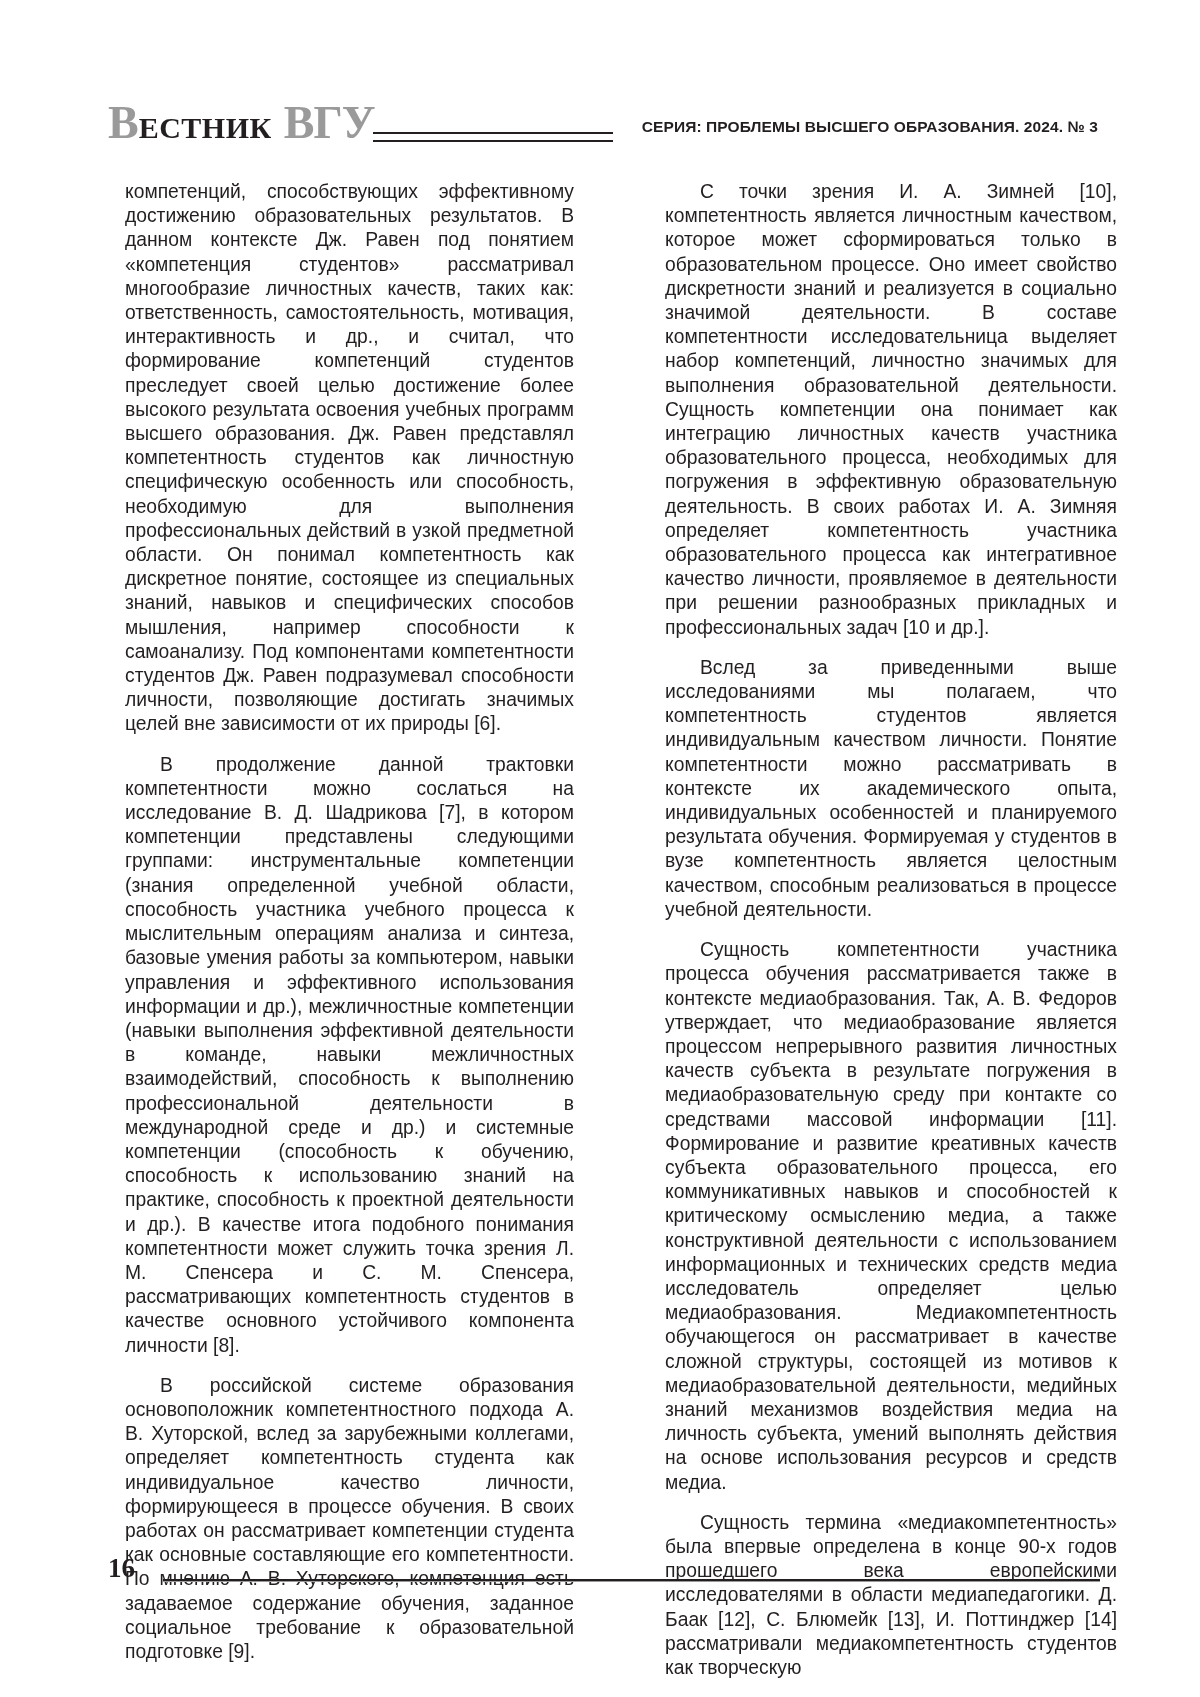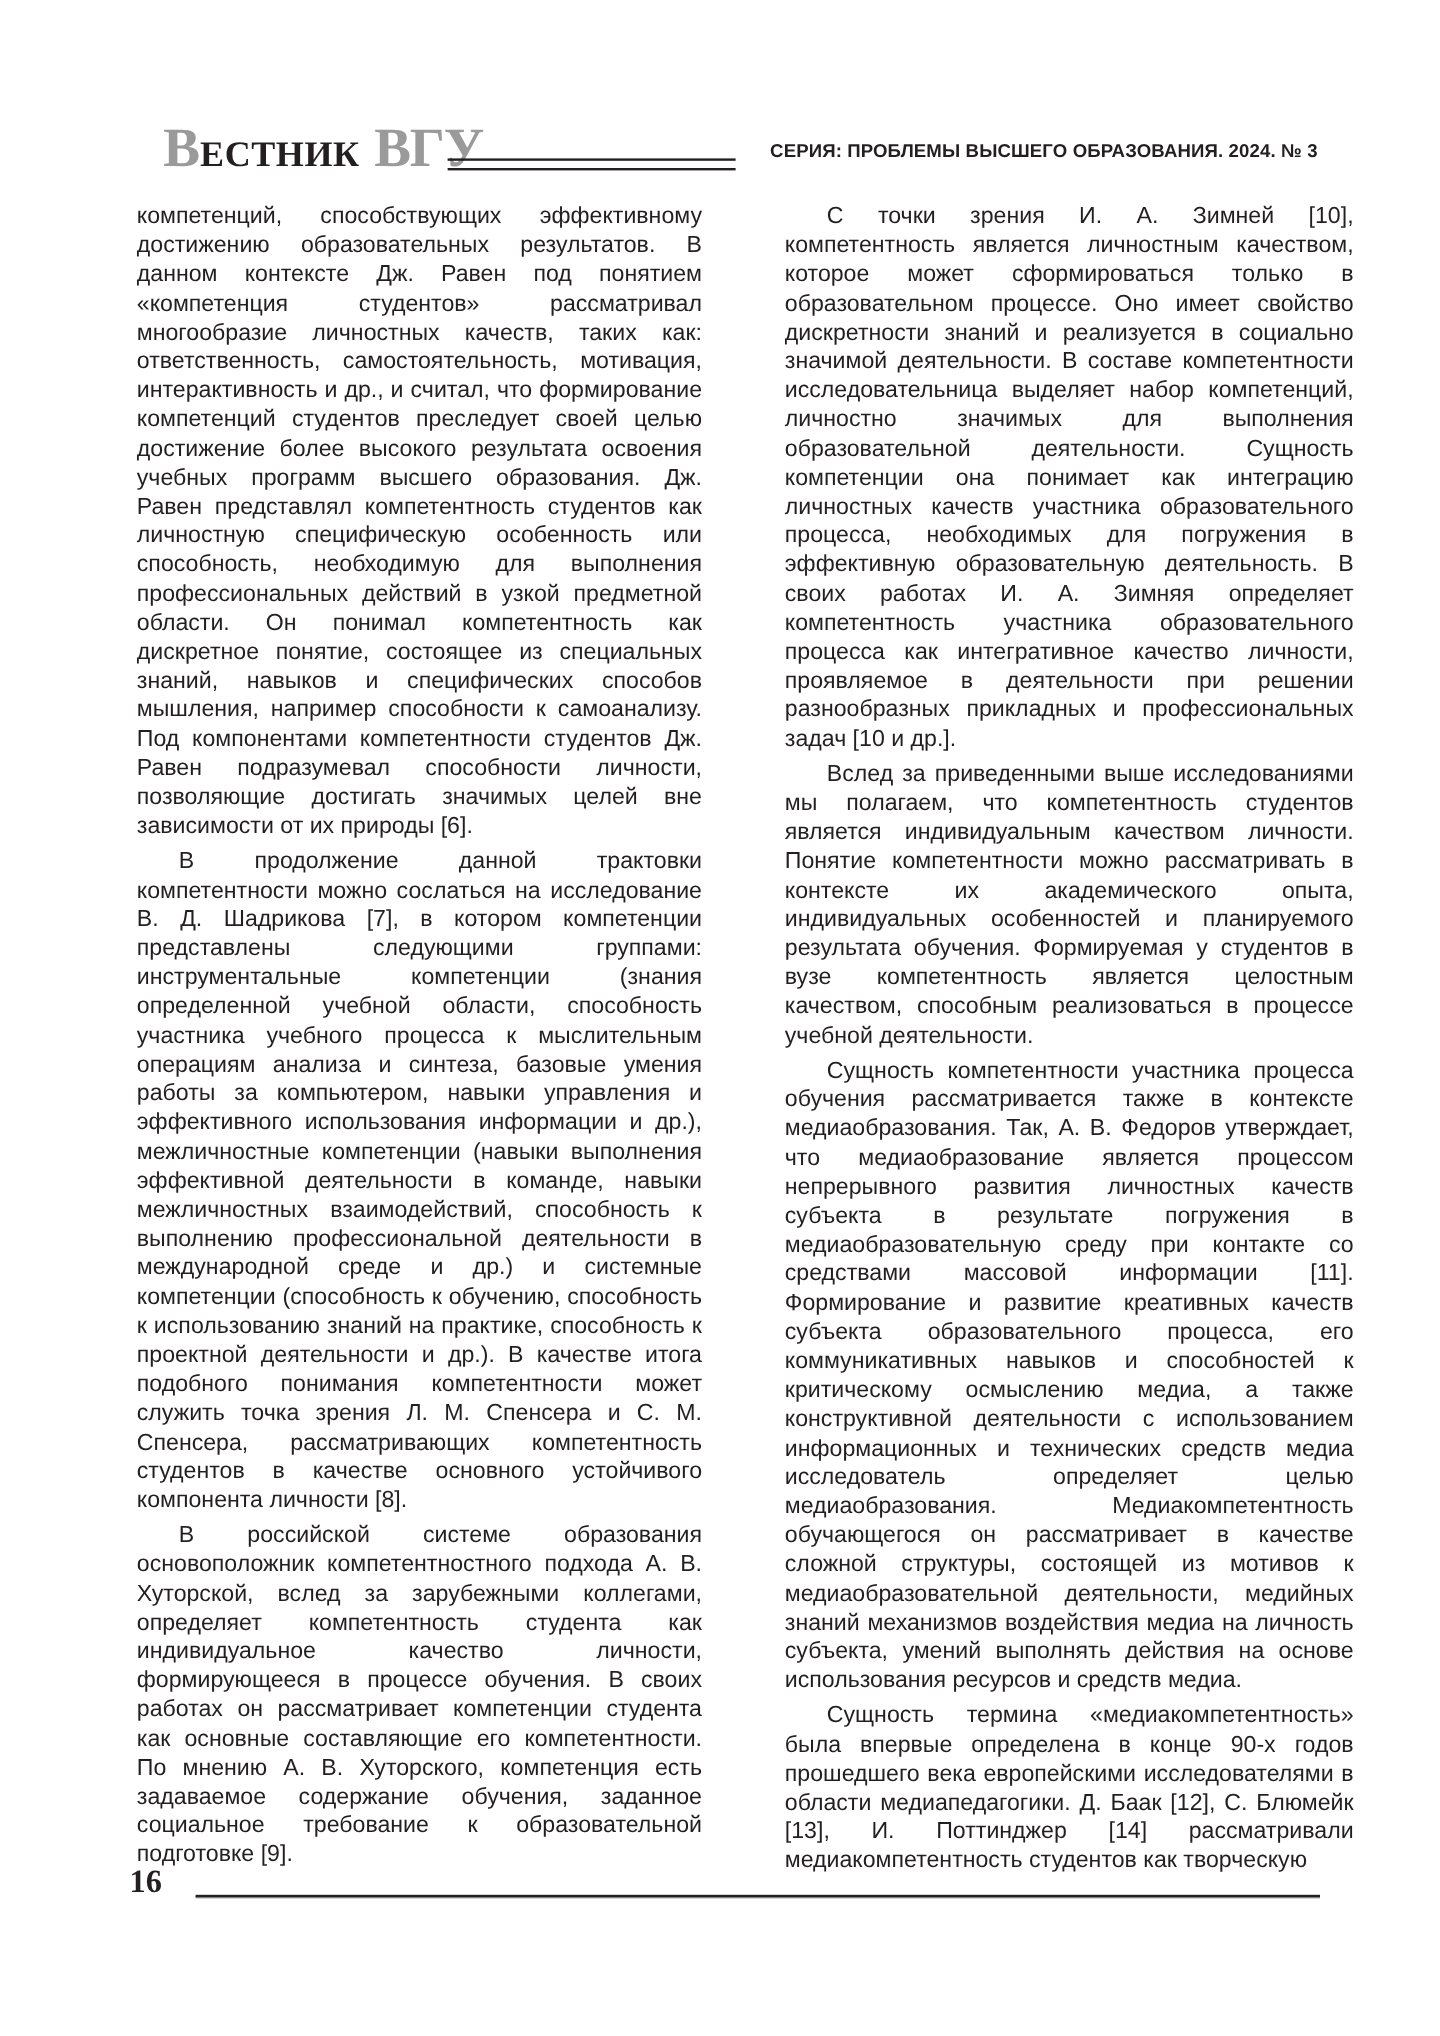--- a/index.html
+++ b/index.html
@@ -1,27 +1,27 @@
 <!DOCTYPE html>
 <html><head>
 <meta charset="utf-8">
 <style>
   html, body { margin: 0; padding: 0; background: #ffffff; }
   body { width: 1200px; height: 1697px; position: relative; overflow: hidden; color: #231f20; }
   .header { position: absolute; left: 108px; top: 100px; width: 990px; height: 44px; }
-  .logo { position: absolute; left: 0; top: 0; font-family: "Liberation Serif", serif; font-weight: bold; white-space: nowrap; line-height: 1; margin-left: 28px; }
+  .logo { position: absolute; left: 0; top: 0; font-family: "Liberation Serif", serif; font-weight: bold; white-space: nowrap; line-height: 1; }
   .logo .big { font-size: 46px; color: #9a9a9a; }
   .logo .small { font-size: 30px; color: #231f20; letter-spacing: 0.5px; }
   .logo .vgu { font-size: 46px; color: #9a9a9a; margin-left: 12px; letter-spacing: -1px; }
   .header-rule { position: absolute; left: 265px; top: 32px; width: 240px; height: 6px; border-top: 2px solid #231f20; border-bottom: 2px solid #231f20; }
   .series { position: absolute; right: 0; top: 18px; font-family: "Liberation Sans", sans-serif; font-weight: bold; font-size: 15.5px; color: #231f20; letter-spacing: 0.1px; white-space: nowrap; }
   .col { position: absolute; top: 164px; font-family: "Liberation Sans", sans-serif; font-size: 19.3px; line-height: 24.2px; color: #231f20; text-align: justify; hyphens: manual; }
   .col.left { left: 109px; width: 481px; }
   .col.right { left: 649px; width: 484px; top: 164px; }
-  .col p { margin: 5px; }
+  .col p { margin: 16px; }
   .col p.indent { text-indent: 35px; }
   .footer { position: absolute; left: 108px; top: 1553px; width: 992px; height: 34px; }
   .page-num { position: absolute; left: 0; top: 0; font-family: "Liberation Serif", serif; font-weight: bold; font-size: 27px; color: #231f20; }
   .footer-rule { position: absolute; left: 55px; top: 26px; width: 937px; height: 0; border-top: 2px solid #231f20; box-shadow: 0 1px 0 #9a9a9a; }
 </style>
 </head>
 <body>
 
 <div class="header">
   <div class="logo">

